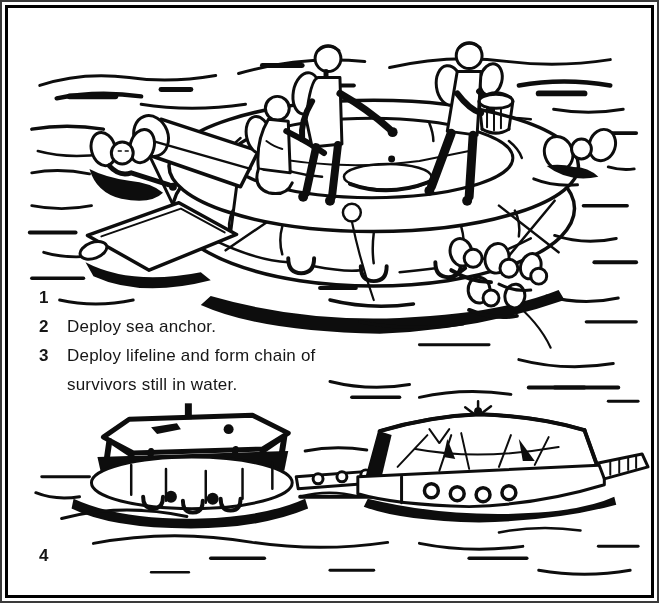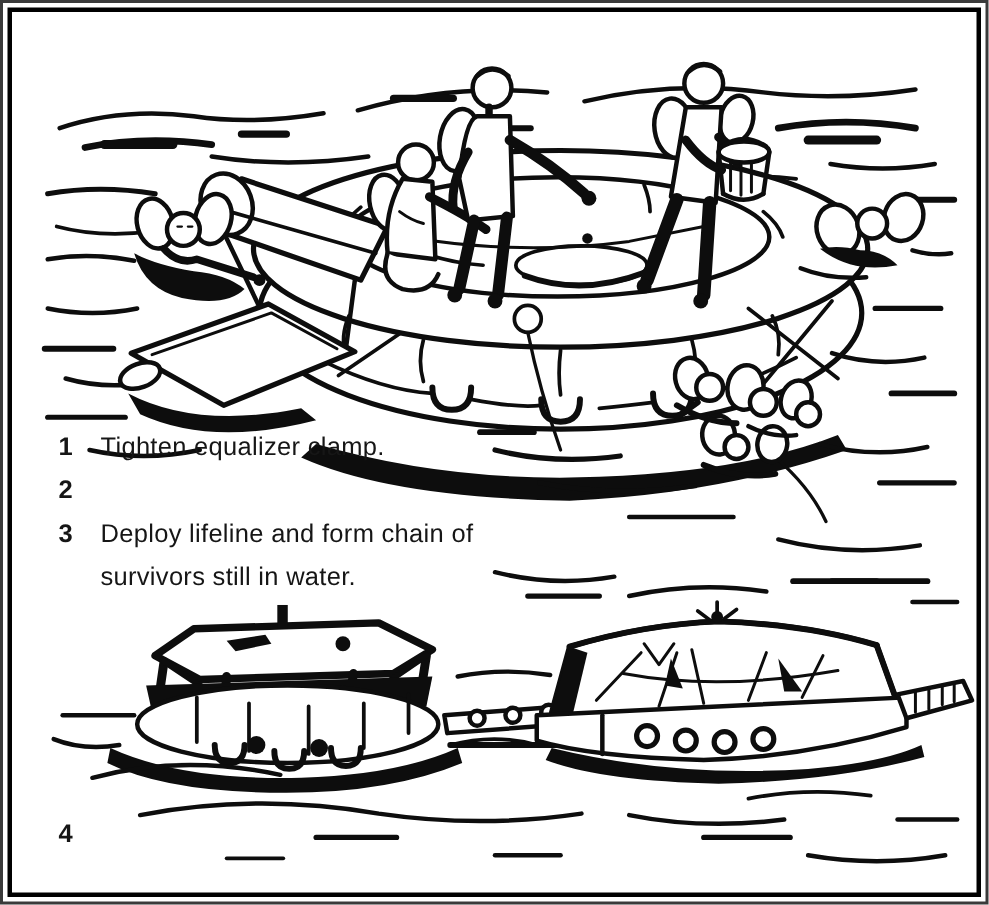--- a/index.html
+++ b/index.html
@@ -303,24 +303,24 @@
       <path class="ln" stroke-width="3" d="M540,572 q46,8 92,0"></path>
       <path class="ln" stroke-width="3" d="M600,548 h40"></path>
       <path class="ln" stroke-width="3" d="M330,572 h44"></path>
       <path class="ln" stroke-width="2.5" d="M150,574 h38"></path>
     </g>
   </svg>
 
   <div class="steps">
     <div class="step">
       <span class="num">1</span>
-      <span class="txt">Tighten equalizer clamp.</span>
     </div>
     <div class="step">
       <span class="num">2</span>
+      <span class="txt">Deploy sea anchor.</span>
     </div>
     <div class="step">
       <span class="num">3</span>
       <span class="txt">Deploy lifeline and form chain of survivors still in water.</span>
     </div>
   </div>
 
   <div class="steps second">
     <div class="step">
       <span class="num">4</span>

